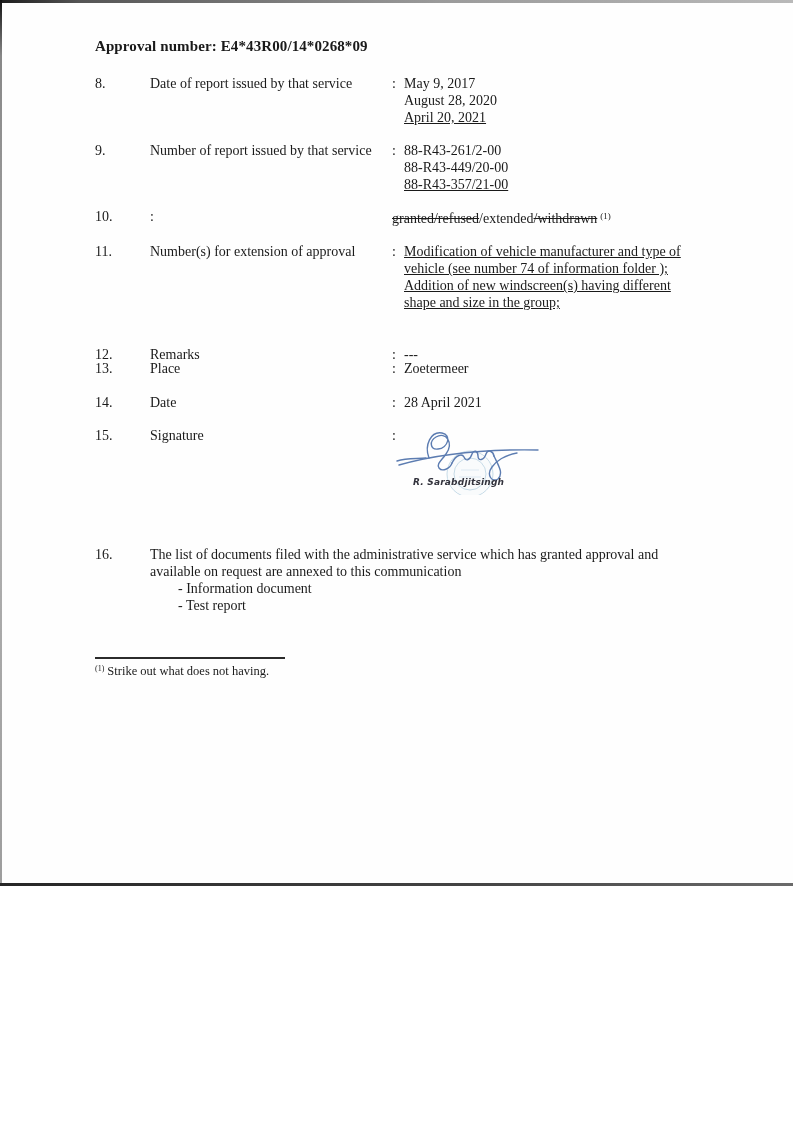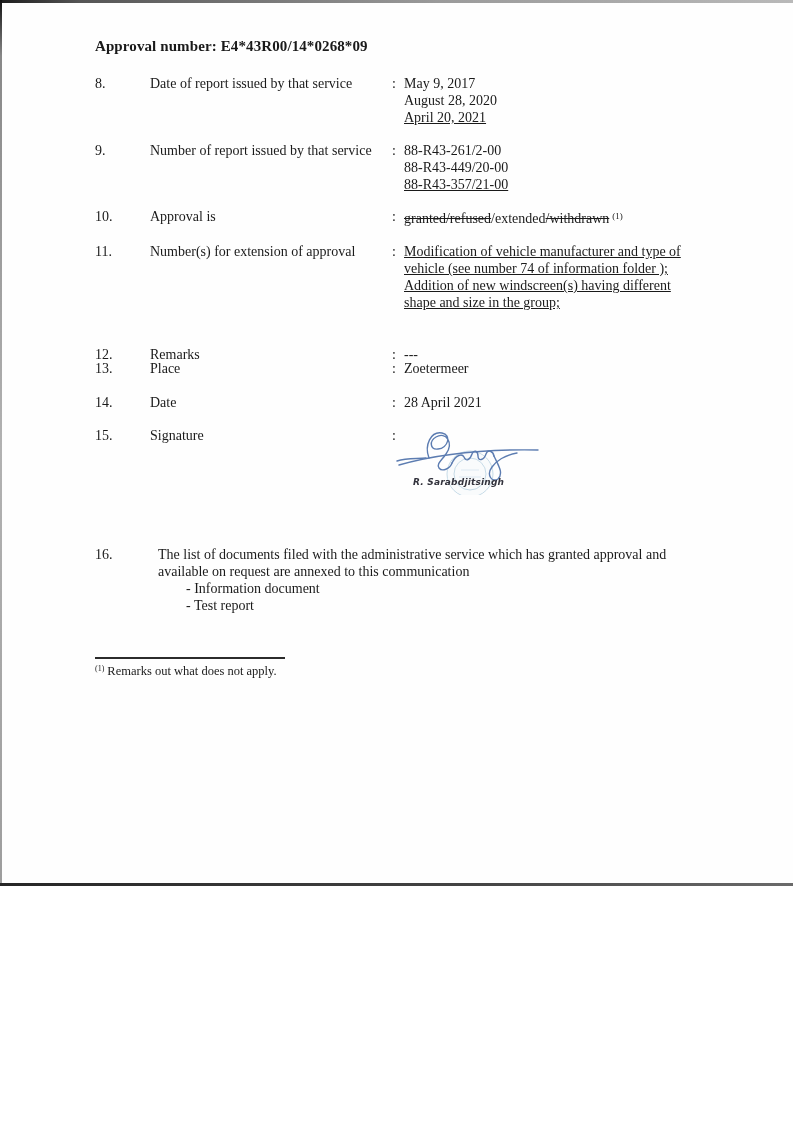--- a/index.html
+++ b/index.html
@@ -23,21 +23,21 @@
     font-size:14px; line-height:17px; align-items:start;}
   .row .num {}
   .row .label {}
   .row .colon {}
   .vblock span {display:block;}
   .u {text-decoration:underline;}
   .strike {text-decoration:line-through;}
   .sup {font-size:9px; vertical-align:4px; margin-left:3px;}
   .ulines span {display:block; text-decoration:underline;}
 
-  .row16 {grid-template-columns:55px 556px;gap:8px;}
+  .row16 {grid-template-columns:55px 556px;}
   .row16 .docitem {display:block; margin-left:28px;}
 
   .sig-svg {position:absolute; left:393px; top:423px;}
   .sig-name {position:absolute; left:413px; top:477px;
     font-family:"DejaVu Sans", sans-serif; font-style:italic; font-weight:bold;
     font-size:9px; color:#32323c; letter-spacing:0.2px;}
 
   .footnote-rule {position:absolute; left:95px; top:657px; width:190px;
     border-top:2px solid #2b2b2b;}
   .footnote {position:absolute; left:95px; top:661px; font-size:12.5px; line-height:15px;}
@@ -76,21 +76,20 @@
     <span class="colon">:</span>
     <span class="vblock">
       <span>88-R43-261/2-00</span>
       <span>88-R43-449/20-00</span>
       <span class="u">88-R43-357/21-00</span>
     </span>
   </div>
 
   <div class="row" style="top:208px">
     <span class="num">10.</span>
-    <span class="label">Approval is</span>
     <span class="colon">:</span>
     <span>
       <span class="strike">granted/refused</span><span>/</span><span>extended</span><span class="strike">/withdrawn</span><span class="sup">(1)</span>
     </span>
   </div>
 
   <div class="row" style="top:243px">
     <span class="num">11.</span>
     <span class="label">Number(s) for extension of approval</span>
     <span class="colon">:</span>
@@ -150,16 +149,16 @@
     <span class="num">16.</span>
     <span>
       <span>The list of documents filed with the administrative service which has granted approval and available on request are annexed to this communication</span>
       <span class="docitem">- Information document</span>
       <span class="docitem">- Test report</span>
     </span>
   </div>
 
   <div class="footnote-rule"></div>
   <div class="footnote">
-    <span class="marker">(1)</span><span>Remarks out what does not apply.</span>
+    <span class="marker">(1)</span><span>Strike out what does not having.</span>
   </div>
 
 </div>
 
 </body></html>

